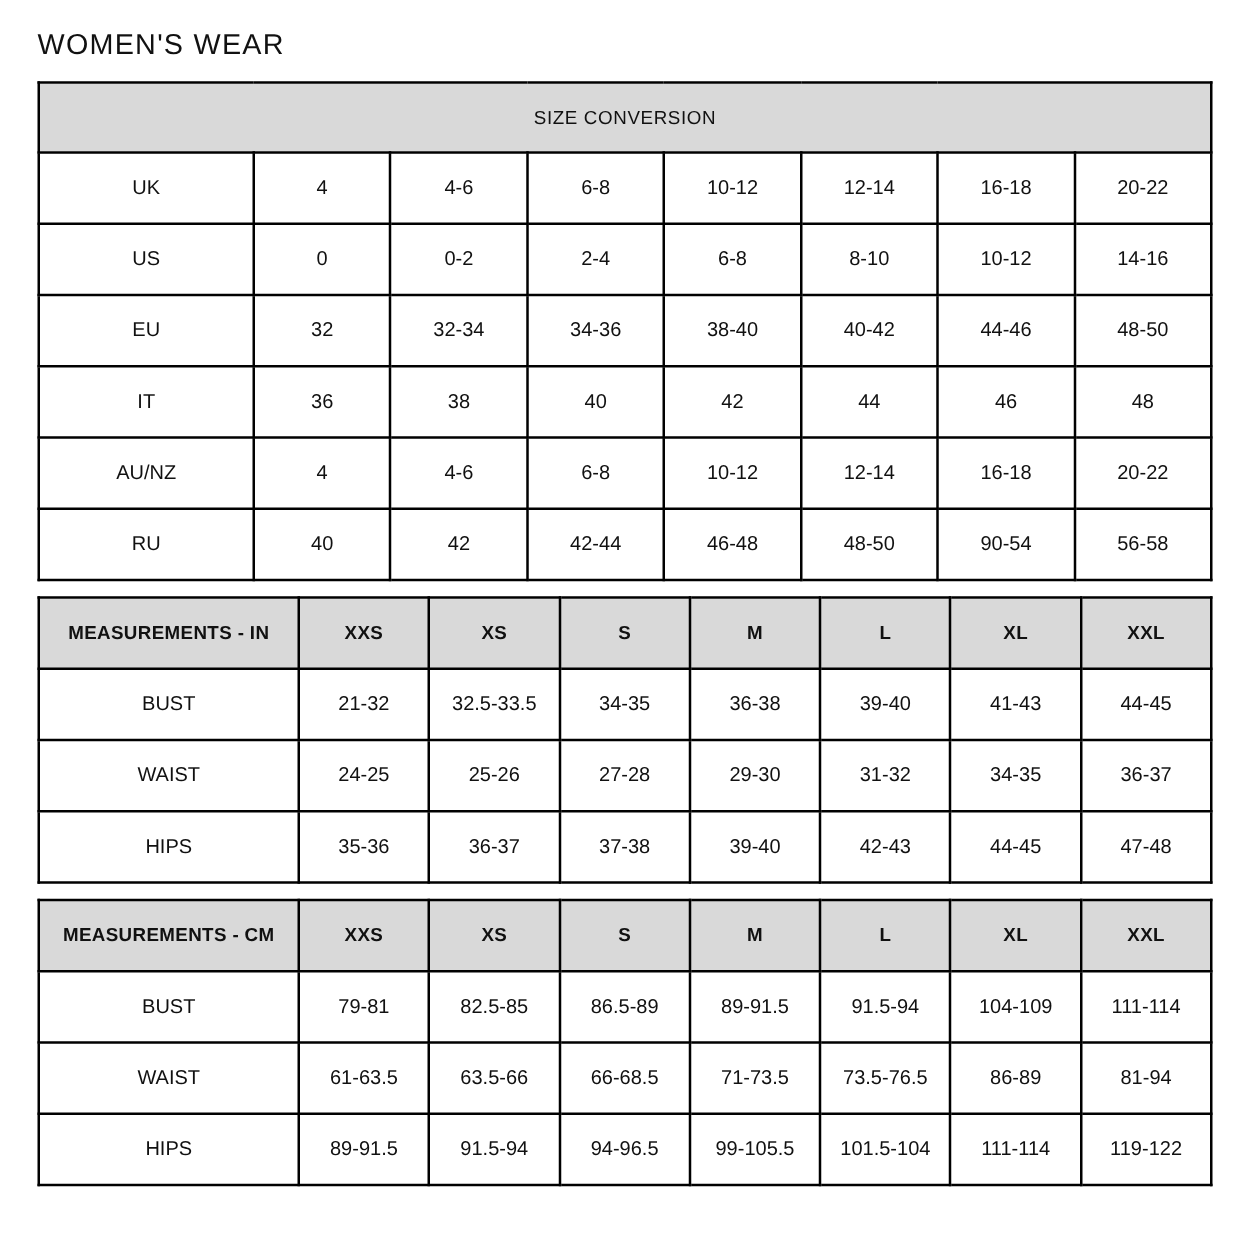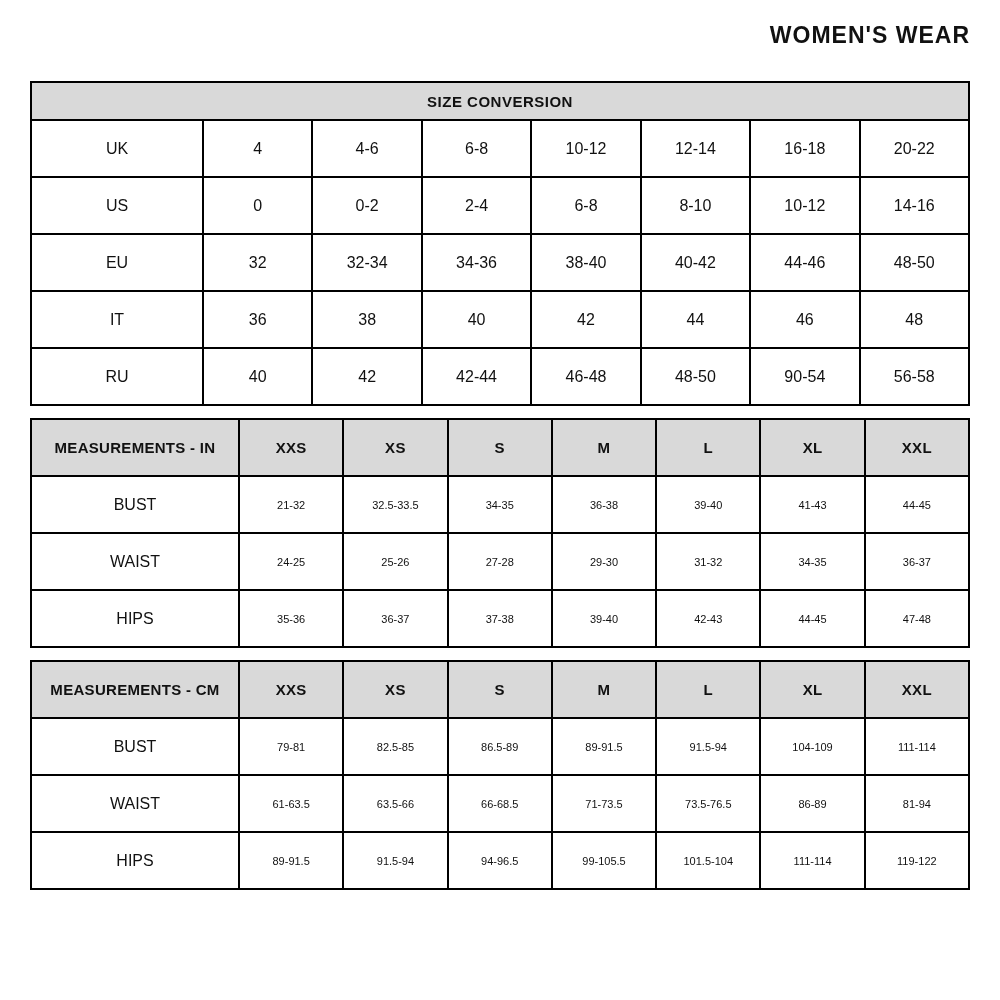--- a/index.html
+++ b/index.html
@@ -9,67 +9,67 @@
   }
   *{box-sizing:border-box;}
   html,body{margin:0;padding:0;background:#ffffff;}
   body{
     width:1000px;
     font-family:"Liberation Sans",sans-serif;
     color:var(--text-color);
   }
   .page{padding:12px 30px 30px 30px;}
   h1{
-    text-align:right;
+    text-align:left;
     font-size:23px;
-    font-weight:700;
+    font-weight:400;
     letter-spacing:1px;
-    margin:10px 0 32px 0;
+    margin:10px 0 16px 0;
   }
   table.tbl{
     width:100%;
     border-collapse:collapse;
     table-layout:fixed;
     margin-bottom:12px;
   }
   table.tbl th, table.tbl td{
     border:2px solid var(--border-color);
     text-align:center;
     vertical-align:middle;
     padding:2px 4px;
     overflow:hidden;
   }
   
   col.c-label{width:172px;}
   col.c-label-wide{width:208px;}
   
   .title-row th{
     background:var(--header-bg);
-    font-weight:700;
+    font-weight:400;
     font-size:15px;
     letter-spacing:.5px;
-    height:38px;
+    height:56px;
   }
   
   .t1 .header-row th{
     background:#ffffff;
     font-weight:400;
     font-size:16px;
     height:57px;
   }
   
   .shaded .header-row th{
     background:var(--header-bg);
     font-weight:700;
     font-size:15px;
     letter-spacing:.3px;
     height:57px;
   }
   .data-row td{height:57px;font-size:16px;}
-  .shaded .data-row td{font-size:11px;}
+  .shaded .data-row td{font-size:16px;}
   .shaded .data-row td.row-label{font-size:16px;}
 </style>
 </head>
 <body>
 
 <div class="page">
   <h1>WOMEN'S WEAR</h1>
 
   <table class="tbl t1">
     <colgroup>
@@ -112,20 +112,30 @@
         </tr>
         <tr class="data-row">
           <td class="row-label">IT</td>
           <td class="value-cell">36</td>
           <td class="value-cell">38</td>
           <td class="value-cell">40</td>
           <td class="value-cell">42</td>
           <td class="value-cell">44</td>
           <td class="value-cell">46</td>
           <td class="value-cell">48</td>
+        </tr>
+        <tr class="data-row">
+          <td class="row-label">AU/NZ</td>
+          <td class="value-cell">4</td>
+          <td class="value-cell">4-6</td>
+          <td class="value-cell">6-8</td>
+          <td class="value-cell">10-12</td>
+          <td class="value-cell">12-14</td>
+          <td class="value-cell">16-18</td>
+          <td class="value-cell">20-22</td>
         </tr>
         <tr class="data-row">
           <td class="row-label">RU</td>
           <td class="value-cell">40</td>
           <td class="value-cell">42</td>
           <td class="value-cell">42-44</td>
           <td class="value-cell">46-48</td>
           <td class="value-cell">48-50</td>
           <td class="value-cell">90-54</td>
           <td class="value-cell">56-58</td>

